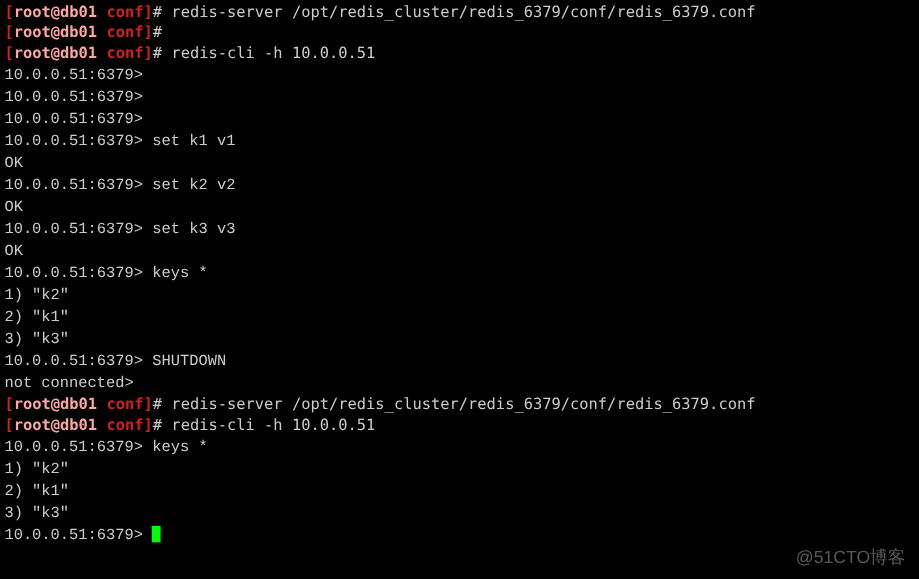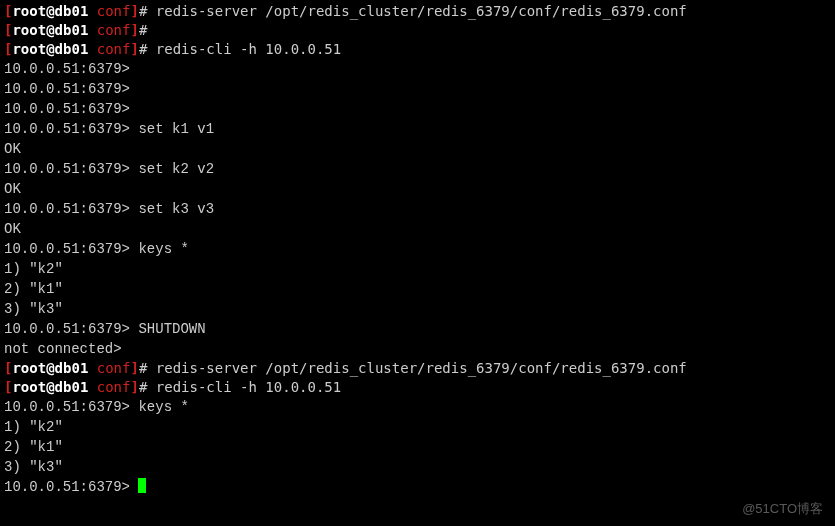--- a/index.html
+++ b/index.html
@@ -18,39 +18,39 @@
     background: #000;
     width: 835px;
     height: 526px;
     padding: 2px 4px 0 4px;
     box-sizing: border-box;
     position: relative;
     white-space: pre;
   }
   .line { display: block; }
   .prompt-bracket { color: #d02020; font-weight: bold; }
-  .prompt-user { color: #ffffff; font-weight: bold; }
-  .prompt-path { color: #d02020; font-weight: normal; }
+  .prompt-user { color: #fca5a5; font-weight: bold; }
+  .prompt-path { color: #d02020; font-weight: bold; }
   .cmd { color: #ccc; }
   .out { color: #ccc; font-family: Liberation Mono, monospace; }
   .cursor {
     display: inline-block;
     width: 8px;
     height: 15px;
     background: #00ff00;
     vertical-align: text-bottom;
     margin-bottom: 1px;
   }
   .watermark {
     position:absolute;
     right:12px;
     bottom:8px;
     color:#777;
     font-family: Arial, sans-serif;
-    font-size:13px;
+    font-size:16px;
     opacity:.75;
   }
 </style>
 </head>
 <body>
 
 <div class="terminal" id="term"><div class="line"><span class="prompt-bracket">[</span><span class="prompt-user">root</span><span class="prompt-user">@</span><span class="prompt-user">db01</span><span class="prompt-user"> </span><span class="prompt-path">conf</span><span class="prompt-bracket">]</span><span class="cmd">#</span><span class="cmd"> </span><span class="cmd">redis-server /opt/redis_cluster/redis_6379/conf/redis_6379.conf</span></div><div class="line"><span class="prompt-bracket">[</span><span class="prompt-user">root</span><span class="prompt-user">@</span><span class="prompt-user">db01</span><span class="prompt-user"> </span><span class="prompt-path">conf</span><span class="prompt-bracket">]</span><span class="cmd">#</span><span class="cmd"> </span><span class="cmd"></span></div><div class="line"><span class="prompt-bracket">[</span><span class="prompt-user">root</span><span class="prompt-user">@</span><span class="prompt-user">db01</span><span class="prompt-user"> </span><span class="prompt-path">conf</span><span class="prompt-bracket">]</span><span class="cmd">#</span><span class="cmd"> </span><span class="cmd">redis-cli -h 10.0.0.51</span></div><div class="line"><span class="out">10.0.0.51:6379&gt; </span></div><div class="line"><span class="out">10.0.0.51:6379&gt; </span></div><div class="line"><span class="out">10.0.0.51:6379&gt; </span></div><div class="line"><span class="out">10.0.0.51:6379&gt; set k1 v1</span></div><div class="line"><span class="out">OK</span></div><div class="line"><span class="out">10.0.0.51:6379&gt; set k2 v2</span></div><div class="line"><span class="out">OK</span></div><div class="line"><span class="out">10.0.0.51:6379&gt; set k3 v3</span></div><div class="line"><span class="out">OK</span></div><div class="line"><span class="out">10.0.0.51:6379&gt; keys *</span></div><div class="line"><span class="out">1) "k2"</span></div><div class="line"><span class="out">2) "k1"</span></div><div class="line"><span class="out">3) "k3"</span></div><div class="line"><span class="out">10.0.0.51:6379&gt; SHUTDOWN</span></div><div class="line"><span class="out">not connected&gt; </span></div><div class="line"><span class="prompt-bracket">[</span><span class="prompt-user">root</span><span class="prompt-user">@</span><span class="prompt-user">db01</span><span class="prompt-user"> </span><span class="prompt-path">conf</span><span class="prompt-bracket">]</span><span class="cmd">#</span><span class="cmd"> </span><span class="cmd">redis-server /opt/redis_cluster/redis_6379/conf/redis_6379.conf</span></div><div class="line"><span class="prompt-bracket">[</span><span class="prompt-user">root</span><span class="prompt-user">@</span><span class="prompt-user">db01</span><span class="prompt-user"> </span><span class="prompt-path">conf</span><span class="prompt-bracket">]</span><span class="cmd">#</span><span class="cmd"> </span><span class="cmd">redis-cli -h 10.0.0.51</span></div><div class="line"><span class="out">10.0.0.51:6379&gt; keys *</span></div><div class="line"><span class="out">1) "k2"</span></div><div class="line"><span class="out">2) "k1"</span></div><div class="line"><span class="out">3) "k3"</span></div><div class="line"><span class="out">10.0.0.51:6379&gt; </span><span class="cursor"></span></div></div>
 
 <div class="watermark">@51CTO博客</div>
 

